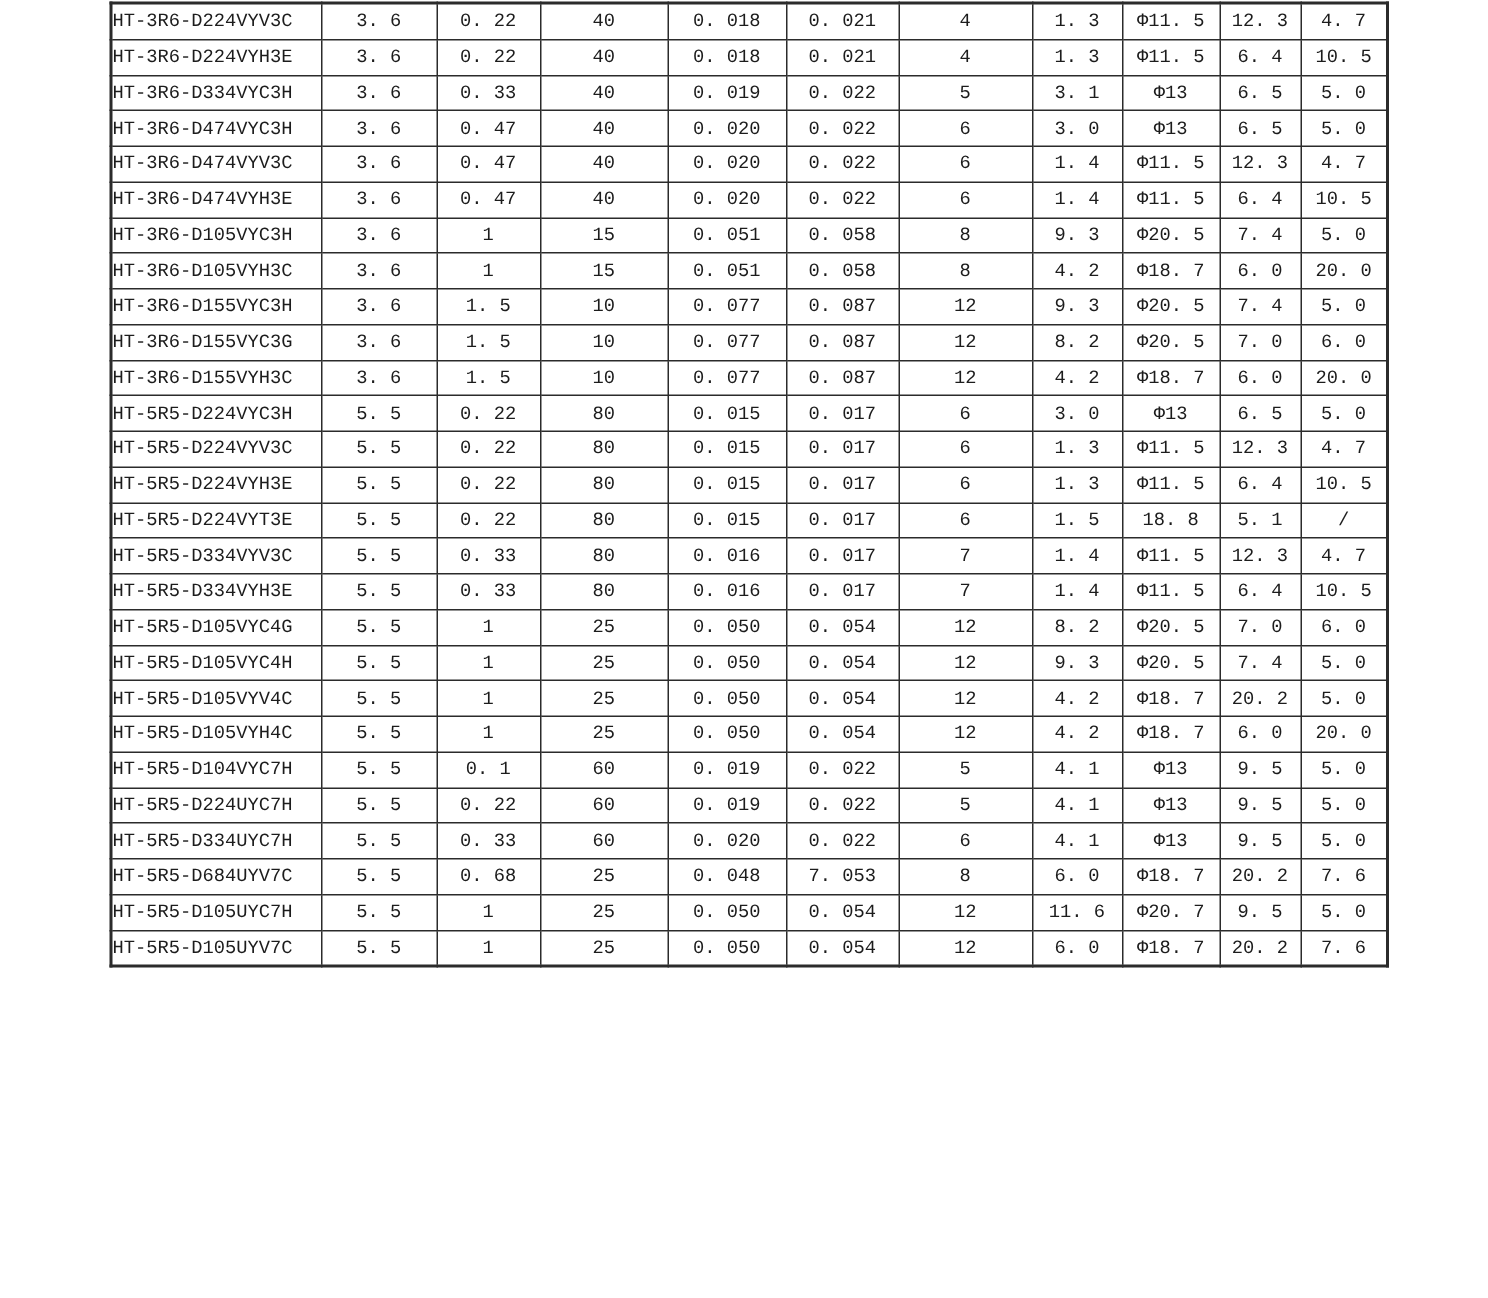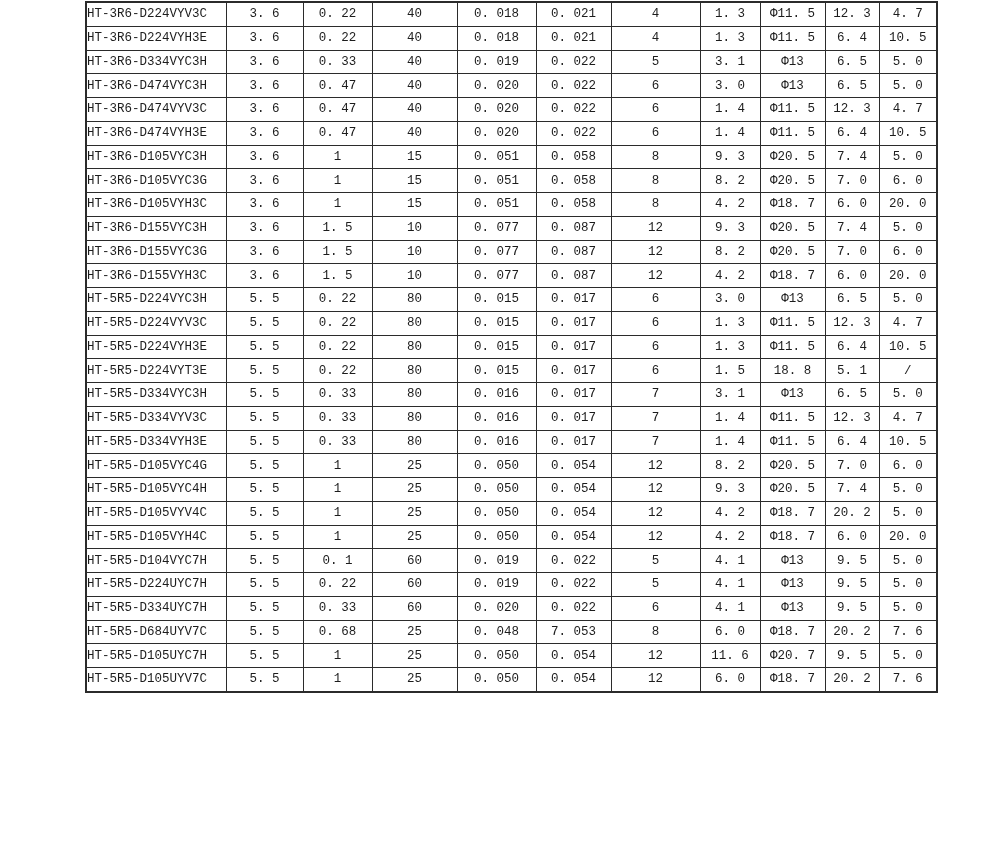--- a/index.html
+++ b/index.html
@@ -10,21 +10,21 @@
   body {
     width: 992px;
     height: 865px;
     overflow: hidden;
     position: relative;
     font-family: "Liberation Mono", "DejaVu Sans Mono", monospace;
     color: #1c1c1c;
   }
   .page {
     position: absolute;
-    left: 16px; top: 0;
+    left: 4px; top: 0;
     width: 880px; height: 865px;
     background: #ffffff;
   }
   table.spec {
     position: absolute;
     left: 69px;
     top: 1px;
     border-collapse: collapse;
     table-layout: fixed;
     width: 851px;
@@ -164,33 +164,20 @@
           <td class="num">15</td>
           <td class="num">0. 051</td>
           <td class="num">0. 058</td>
           <td class="num">8</td>
           <td class="num">9. 3</td>
           <td class="num">Φ20. 5</td>
           <td class="num">7. 4</td>
           <td class="num">5. 0</td>
         </tr>
         <tr>
-          <td class="model">HT-3R6-D105VYC3G</td>
-          <td class="num">3. 6</td>
-          <td class="num">1</td>
-          <td class="num">15</td>
-          <td class="num">0. 051</td>
-          <td class="num">0. 058</td>
-          <td class="num">8</td>
-          <td class="num">8. 2</td>
-          <td class="num">Φ20. 5</td>
-          <td class="num">7. 0</td>
-          <td class="num">6. 0</td>
-        </tr>
-        <tr>
           <td class="model">HT-3R6-D105VYH3C</td>
           <td class="num">3. 6</td>
           <td class="num">1</td>
           <td class="num">15</td>
           <td class="num">0. 051</td>
           <td class="num">0. 058</td>
           <td class="num">8</td>
           <td class="num">4. 2</td>
           <td class="num">Φ18. 7</td>
           <td class="num">6. 0</td>
@@ -281,33 +268,20 @@
           <td class="num">80</td>
           <td class="num">0. 015</td>
           <td class="num">0. 017</td>
           <td class="num">6</td>
           <td class="num">1. 5</td>
           <td class="num">18. 8</td>
           <td class="num">5. 1</td>
           <td class="num">/</td>
         </tr>
         <tr>
-          <td class="model">HT-5R5-D334VYC3H</td>
-          <td class="num">5. 5</td>
-          <td class="num">0. 33</td>
-          <td class="num">80</td>
-          <td class="num">0. 016</td>
-          <td class="num">0. 017</td>
-          <td class="num">7</td>
-          <td class="num">3. 1</td>
-          <td class="num">Φ13</td>
-          <td class="num">6. 5</td>
-          <td class="num">5. 0</td>
-        </tr>
-        <tr>
           <td class="model">HT-5R5-D334VYV3C</td>
           <td class="num">5. 5</td>
           <td class="num">0. 33</td>
           <td class="num">80</td>
           <td class="num">0. 016</td>
           <td class="num">0. 017</td>
           <td class="num">7</td>
           <td class="num">1. 4</td>
           <td class="num">Φ11. 5</td>
           <td class="num">12. 3</td>

